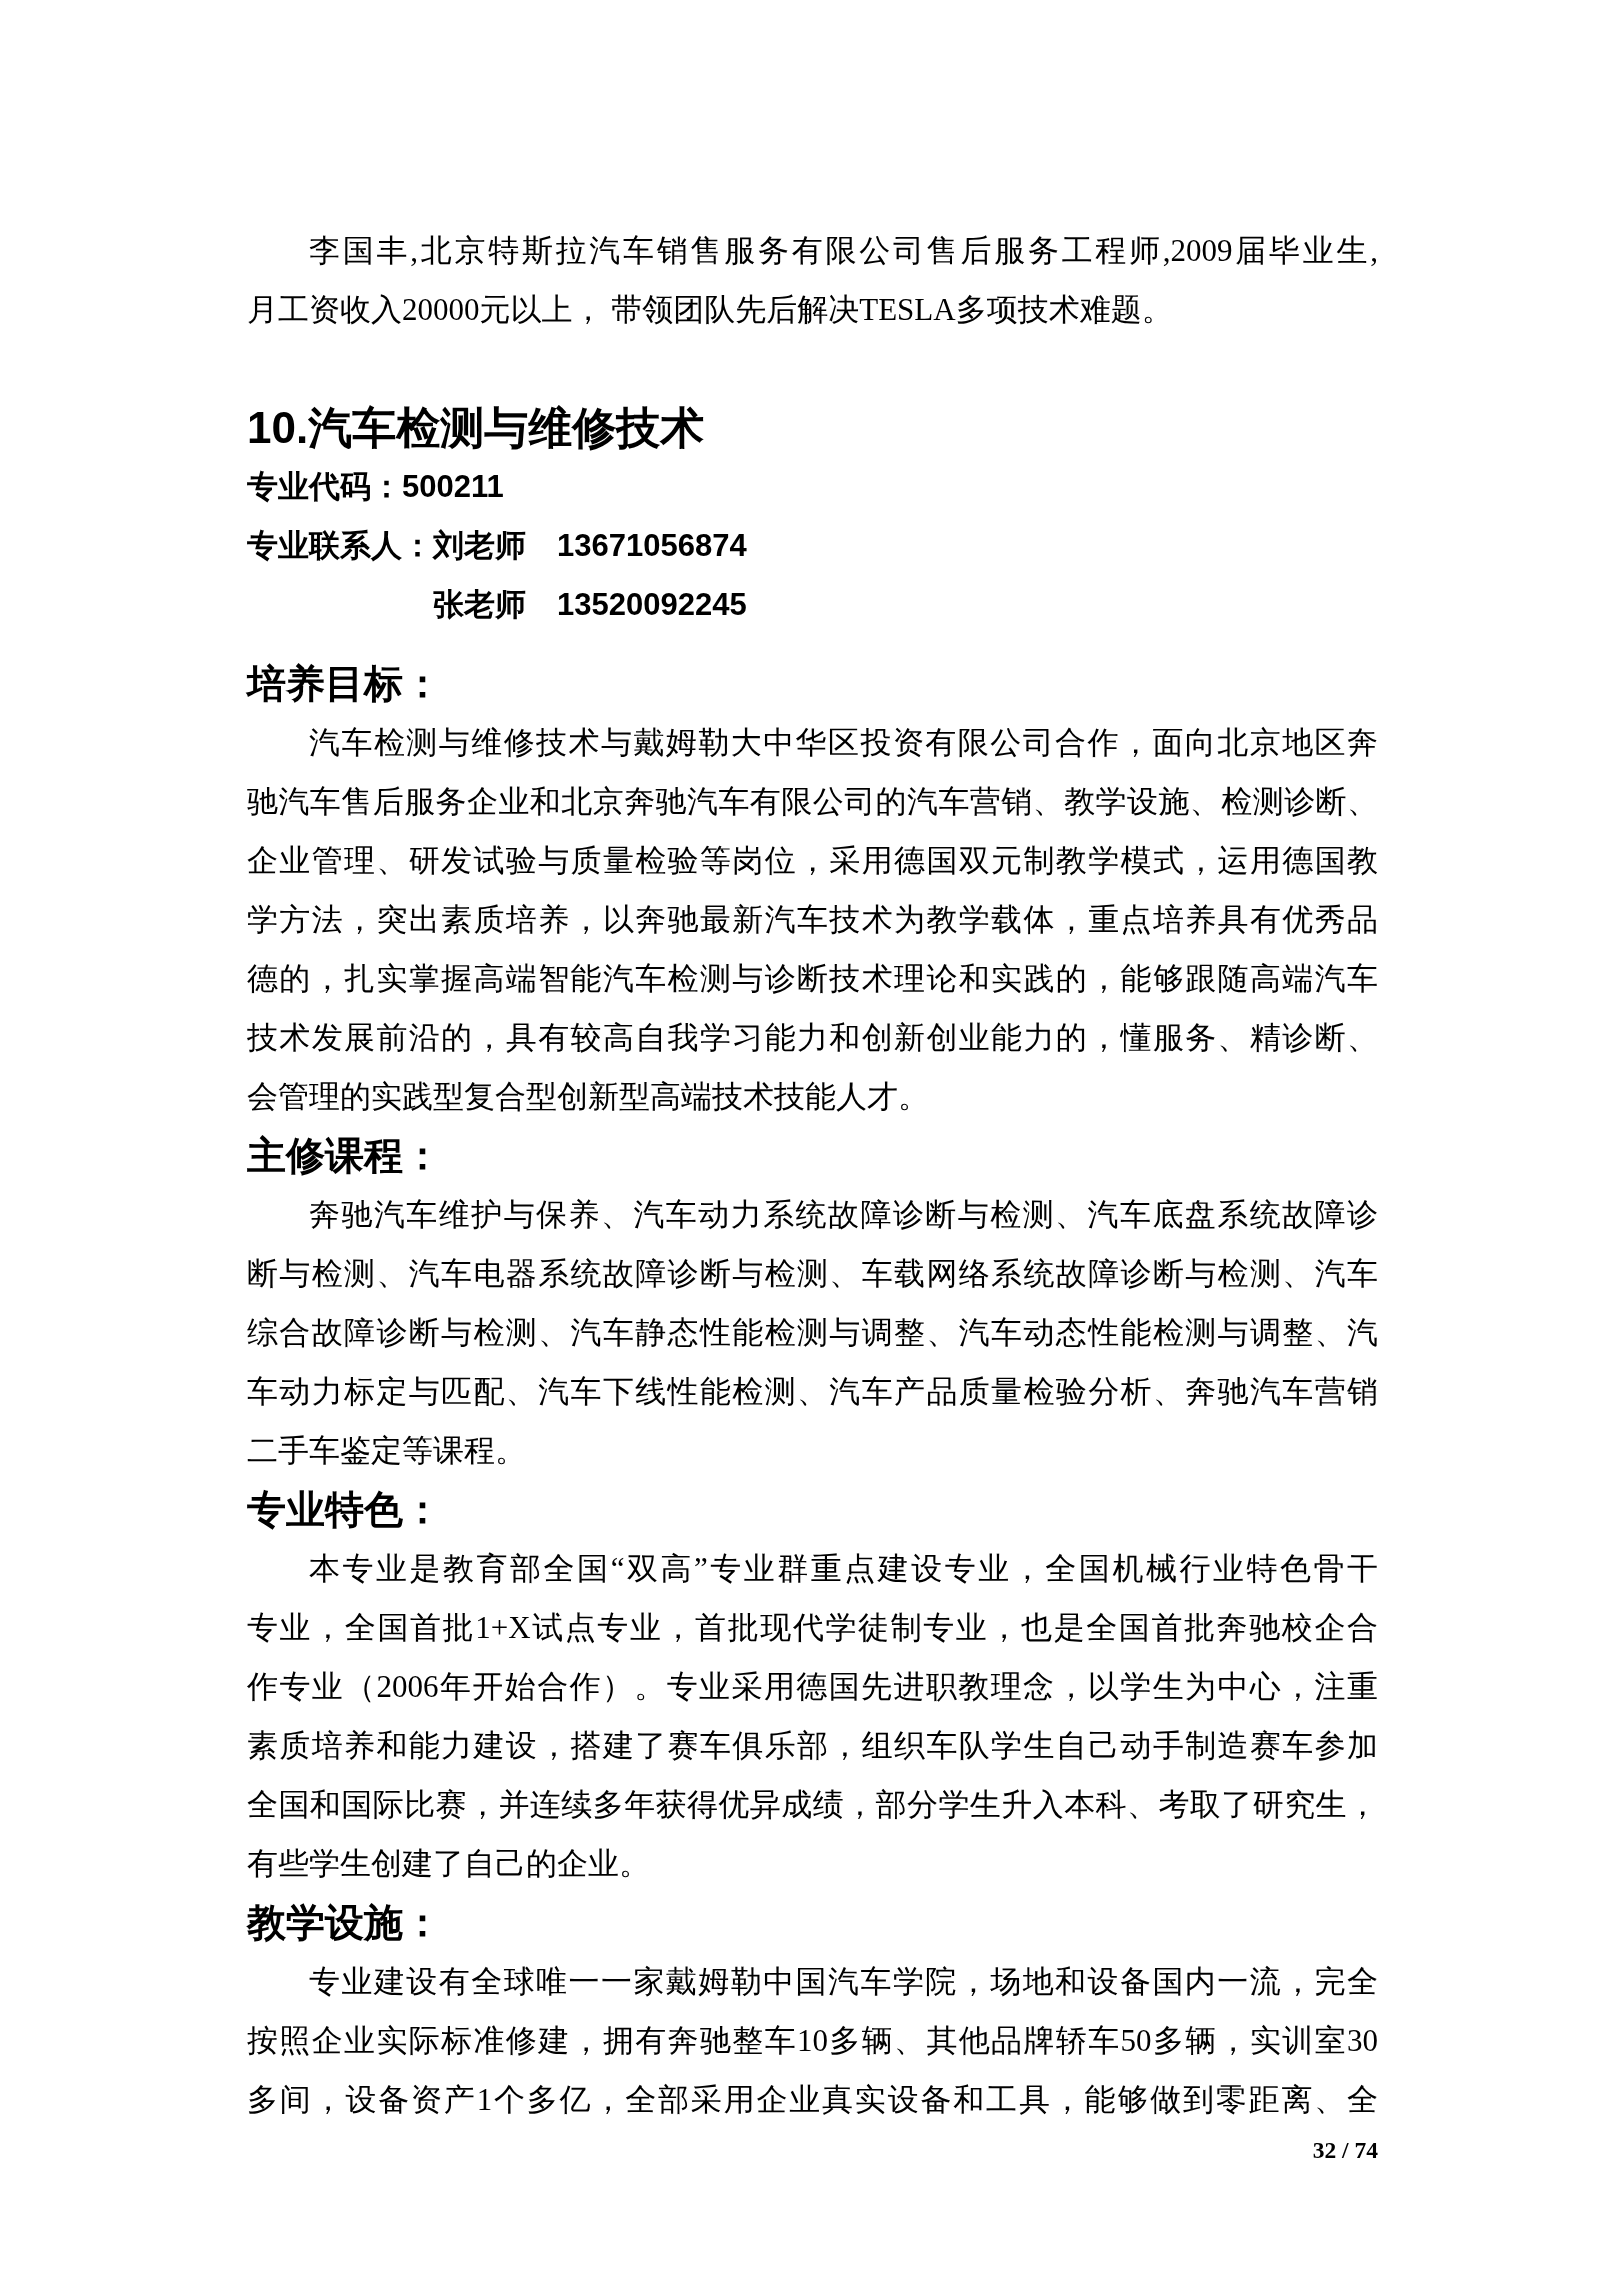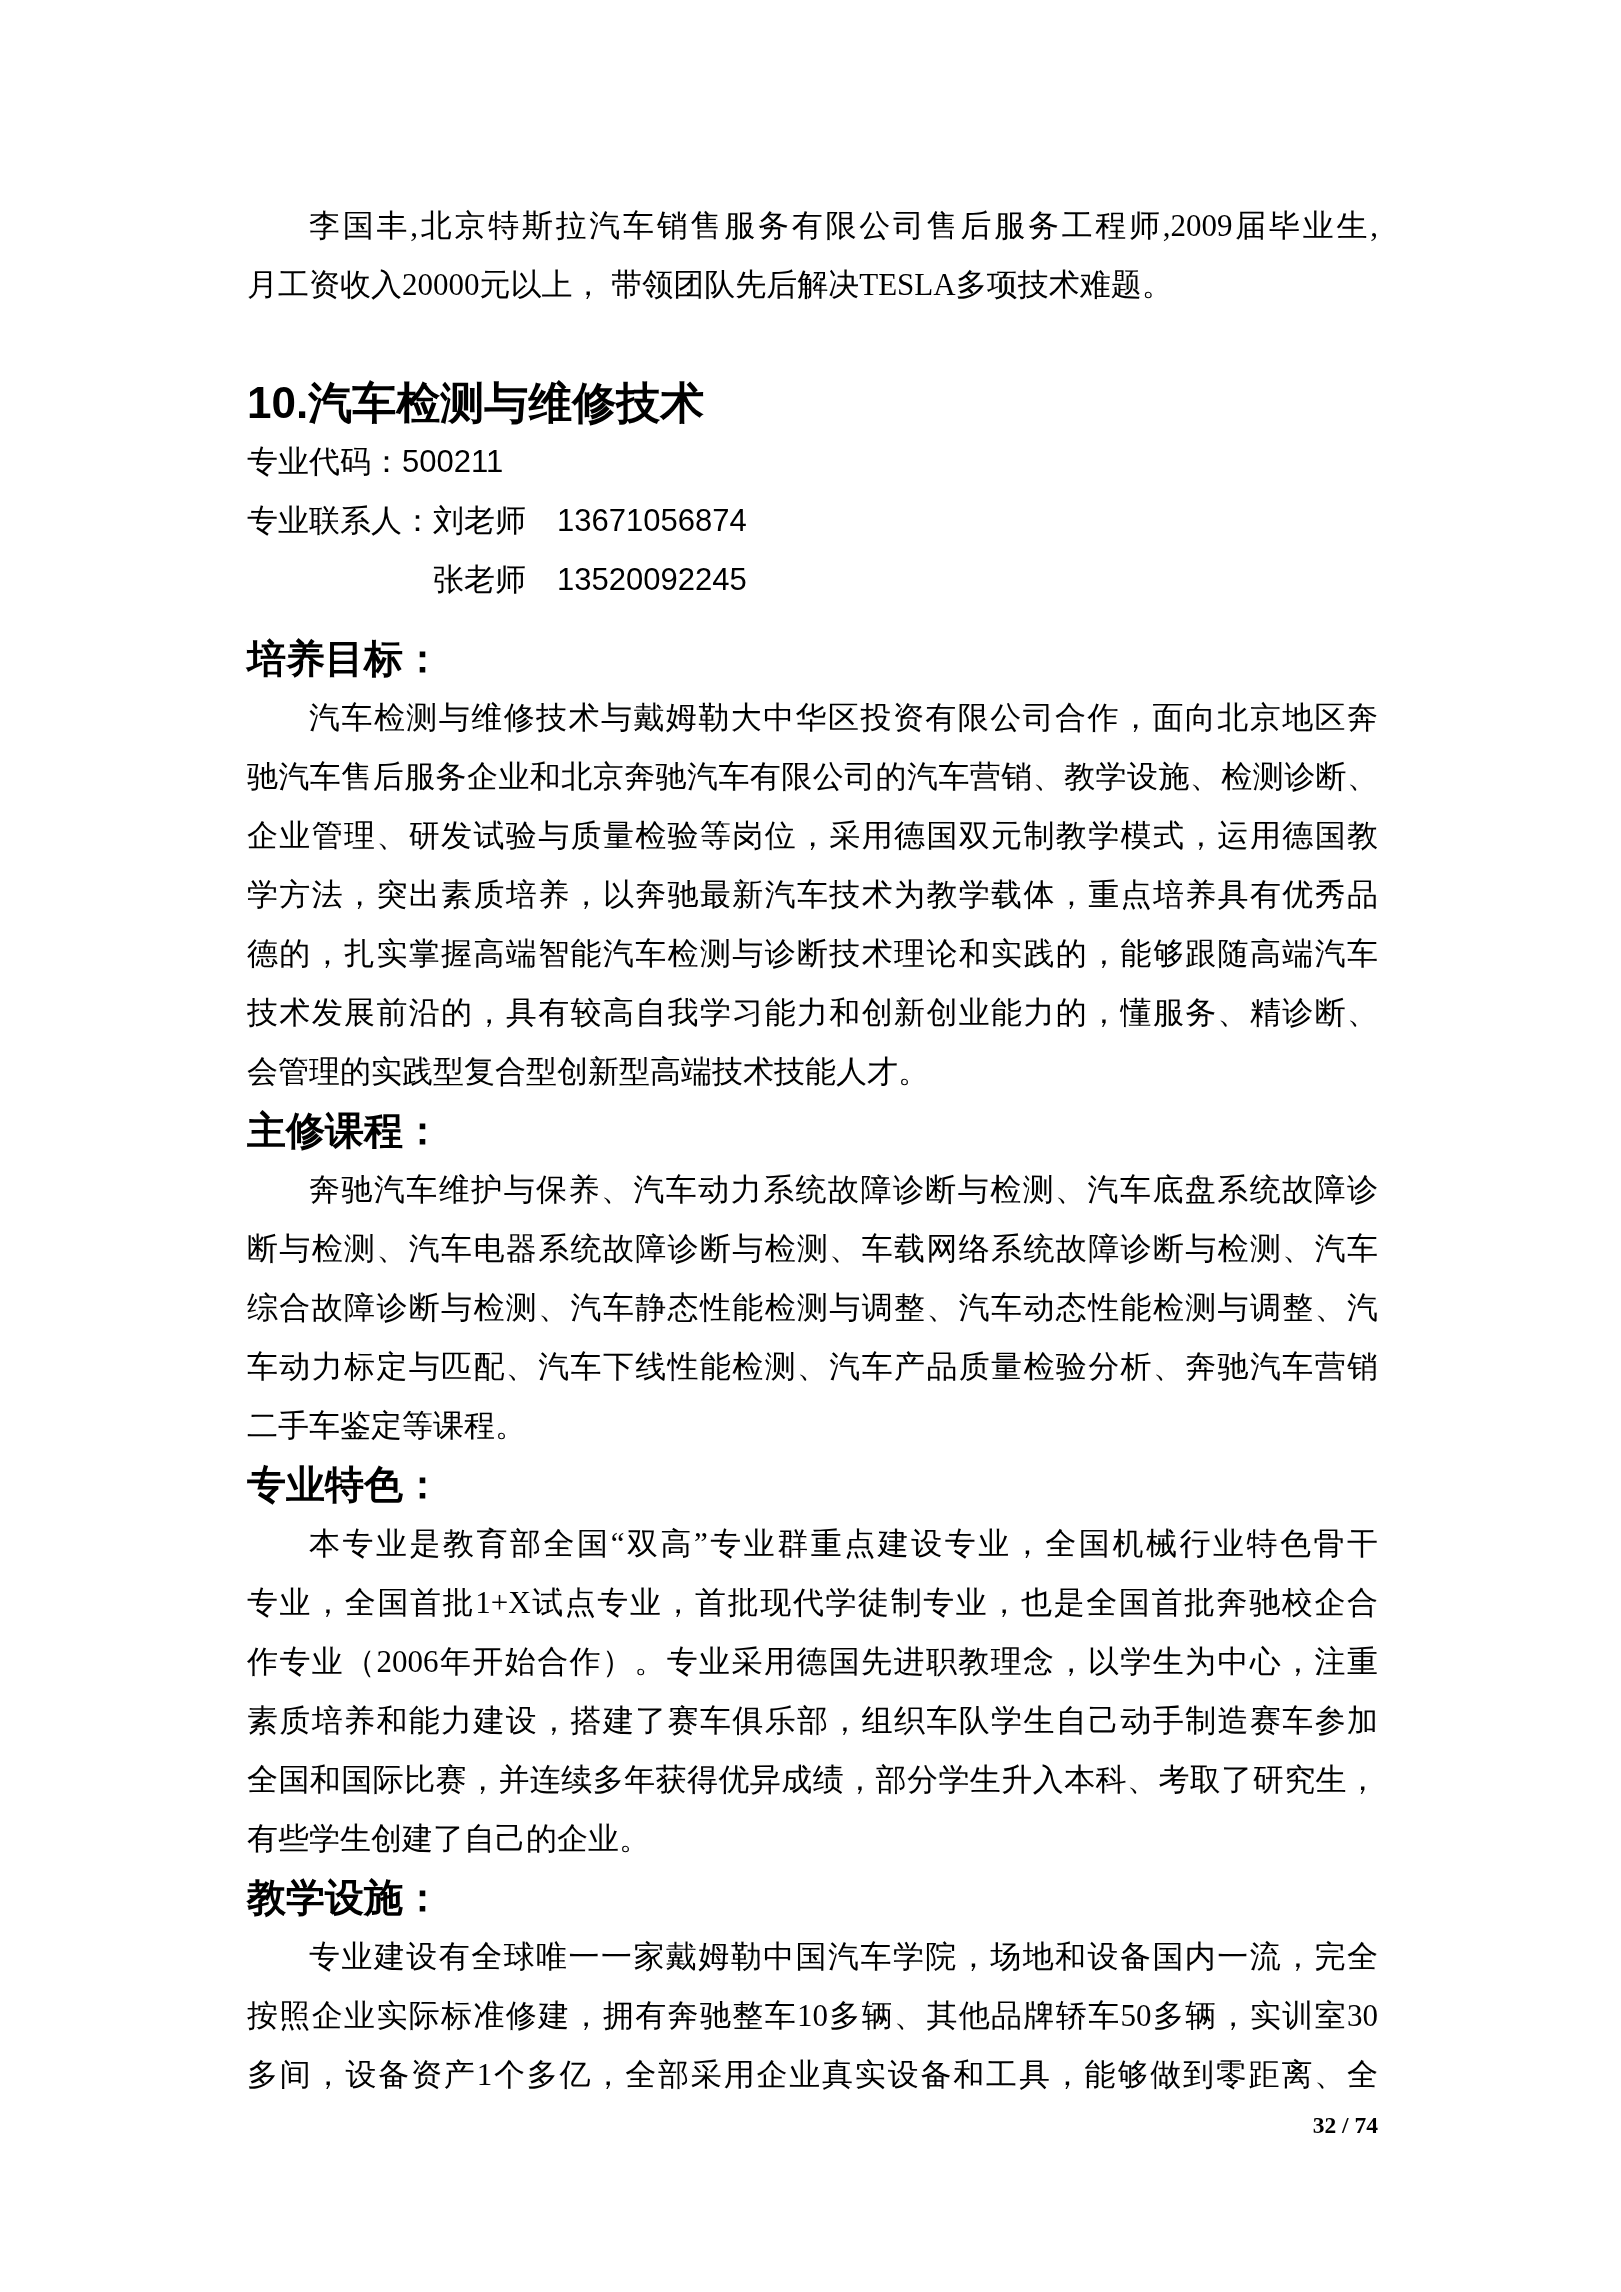--- a/index.html
+++ b/index.html
@@ -10,20 +10,21 @@
     color: #000000;
     overflow: hidden;
     font-family: "Liberation Serif", serif;
   }
   .page {
     box-sizing: border-box;
     width: 1621px;
     height: 2062px;
     padding: 196px 243px 0 247px;
     font-size: 31px;
+    margin-top: 25px;
   }
   
   .line {
     height: 59px;
     line-height: 59px;
     text-align: justify;
     text-align-last: justify;
     font-family: "Liberation Serif", serif;
     font-weight: 400;
   }
@@ -33,21 +34,21 @@
   .h10 {
     margin: 59px 0 0 0;
     font-family: "Liberation Sans", sans-serif;
     font-weight: 700;
     font-size: 44px;
     line-height: 59px;
   }
   
   .meta {
     font-family: "Liberation Sans", sans-serif;
-    font-weight: 400;
+    font-weight: 700;
     font-size: 31px;
     line-height: 59px;
     height: 59px;
   }
   .meta.indent6 { padding-left: 6em; }
   
   .sec-heading {
     margin: 0;
     font-family: "Liberation Sans", sans-serif;
     font-weight: 700;

